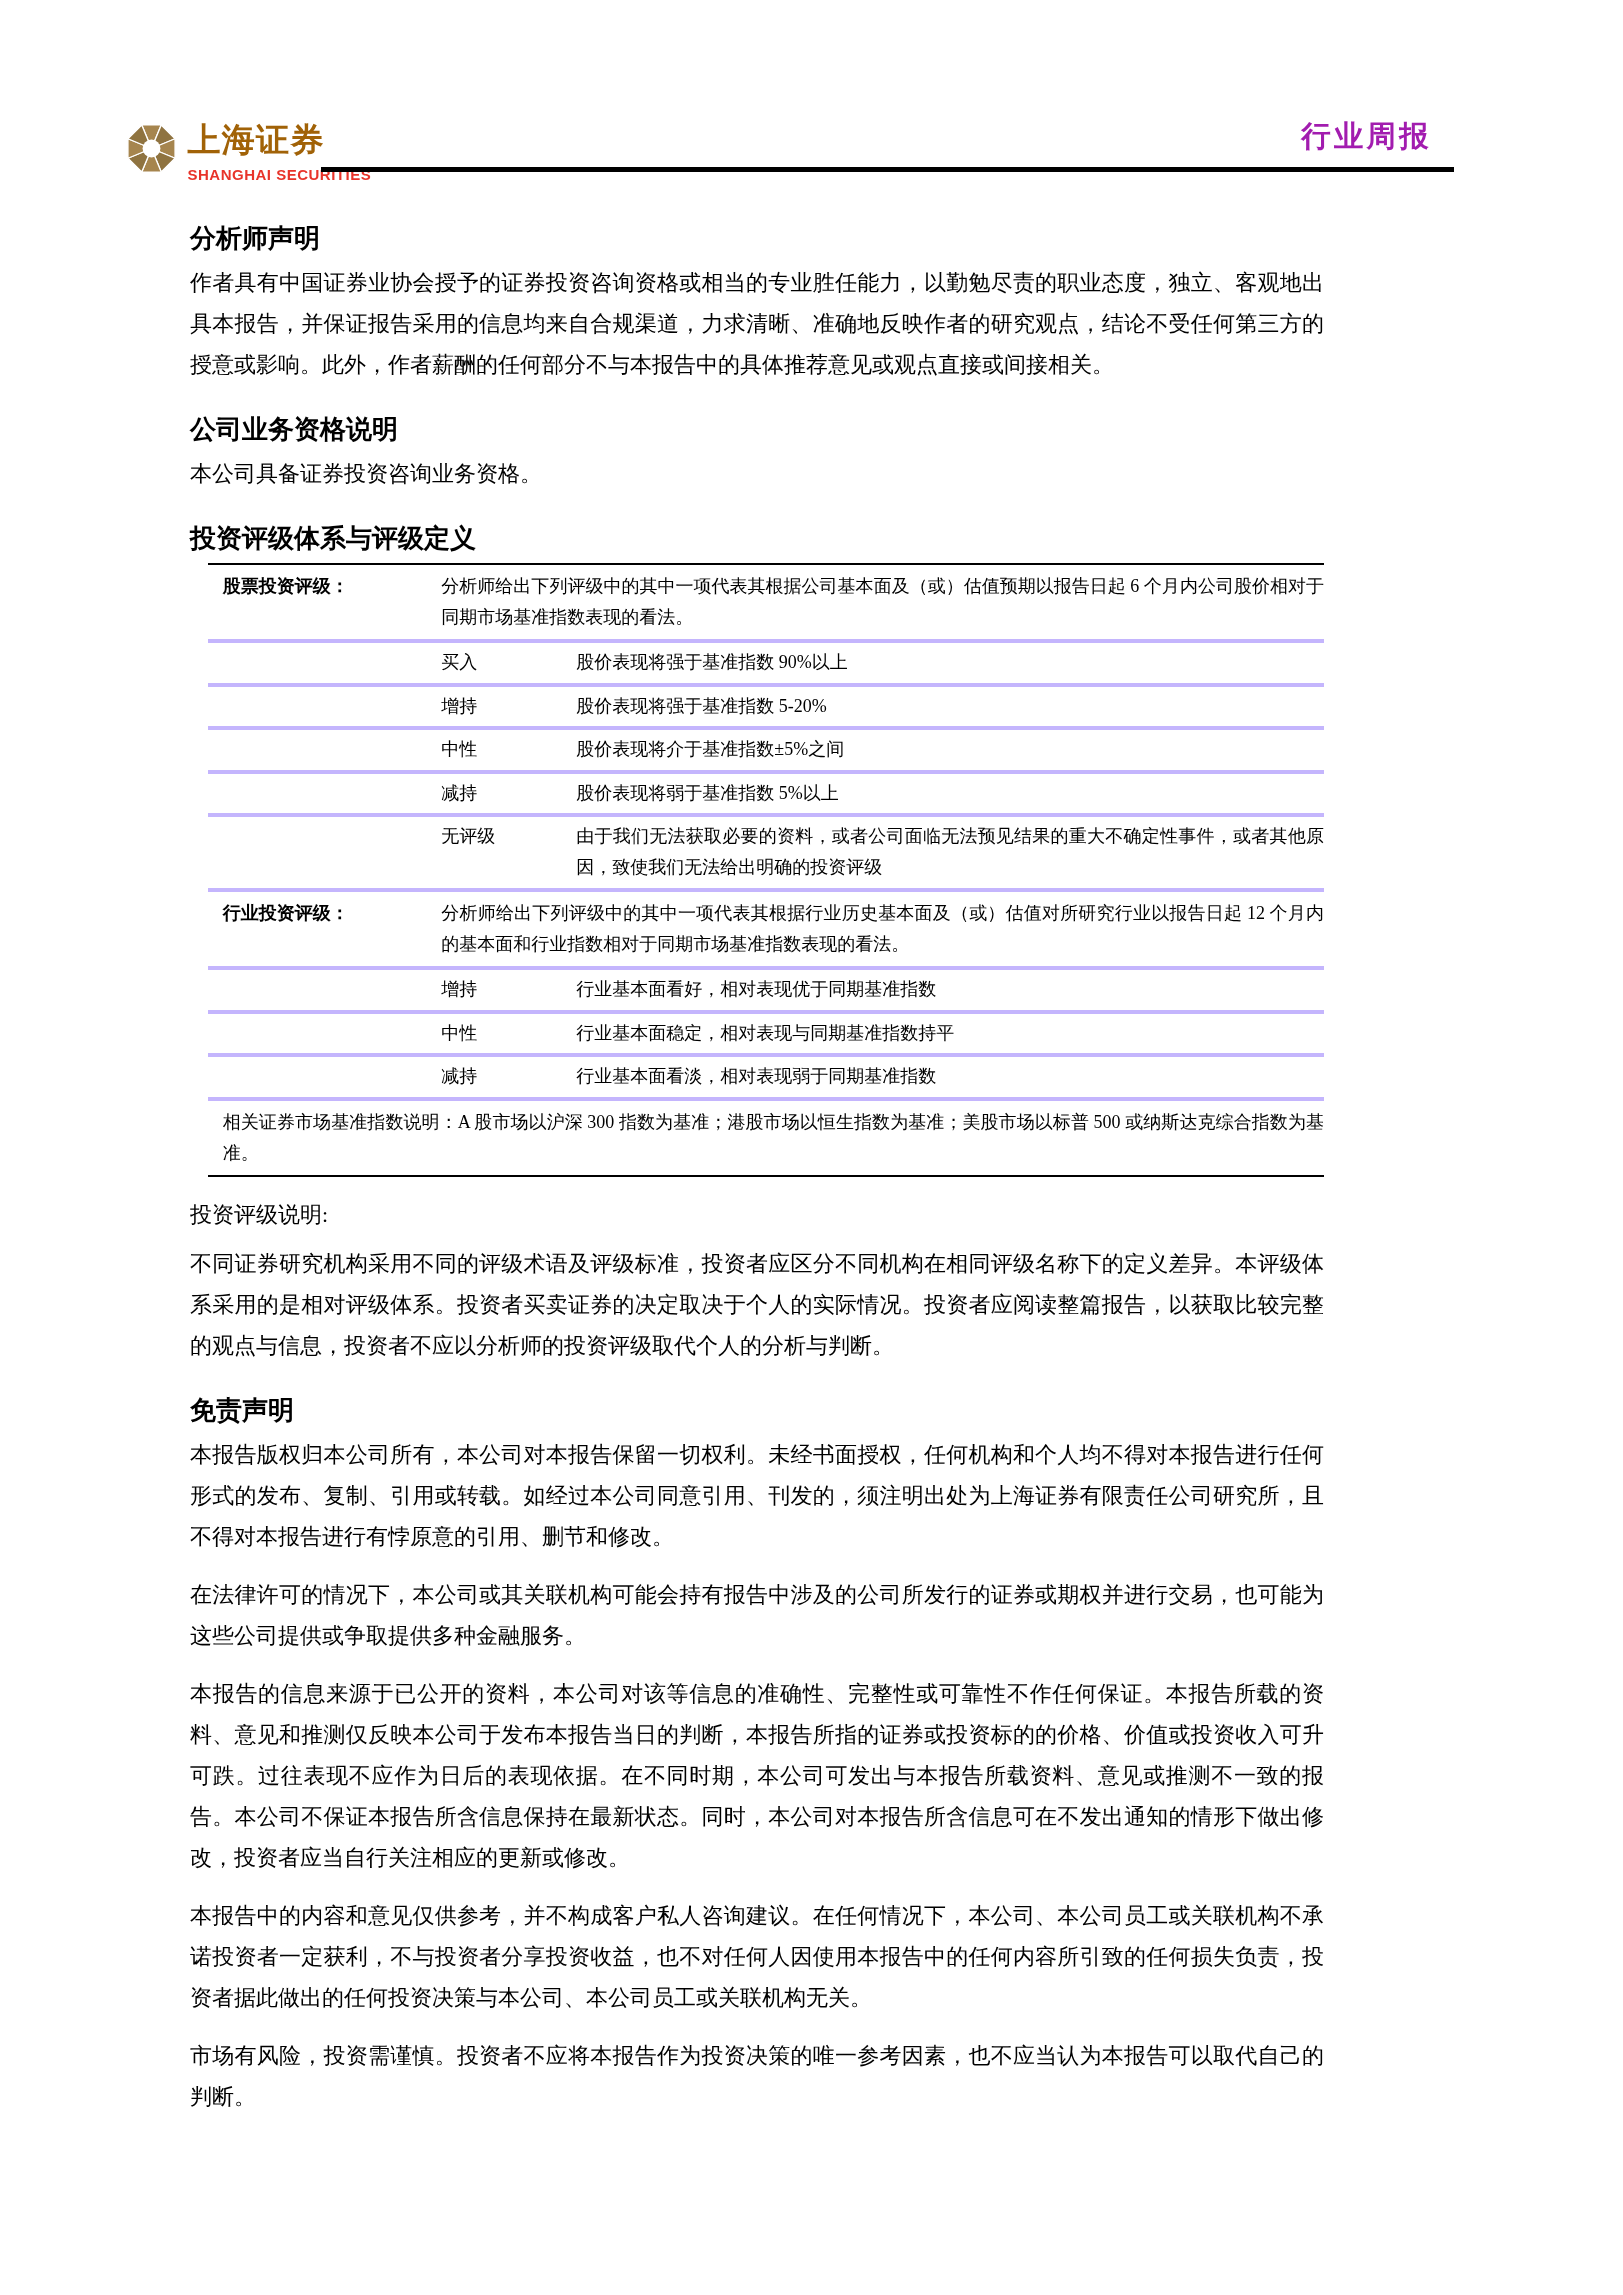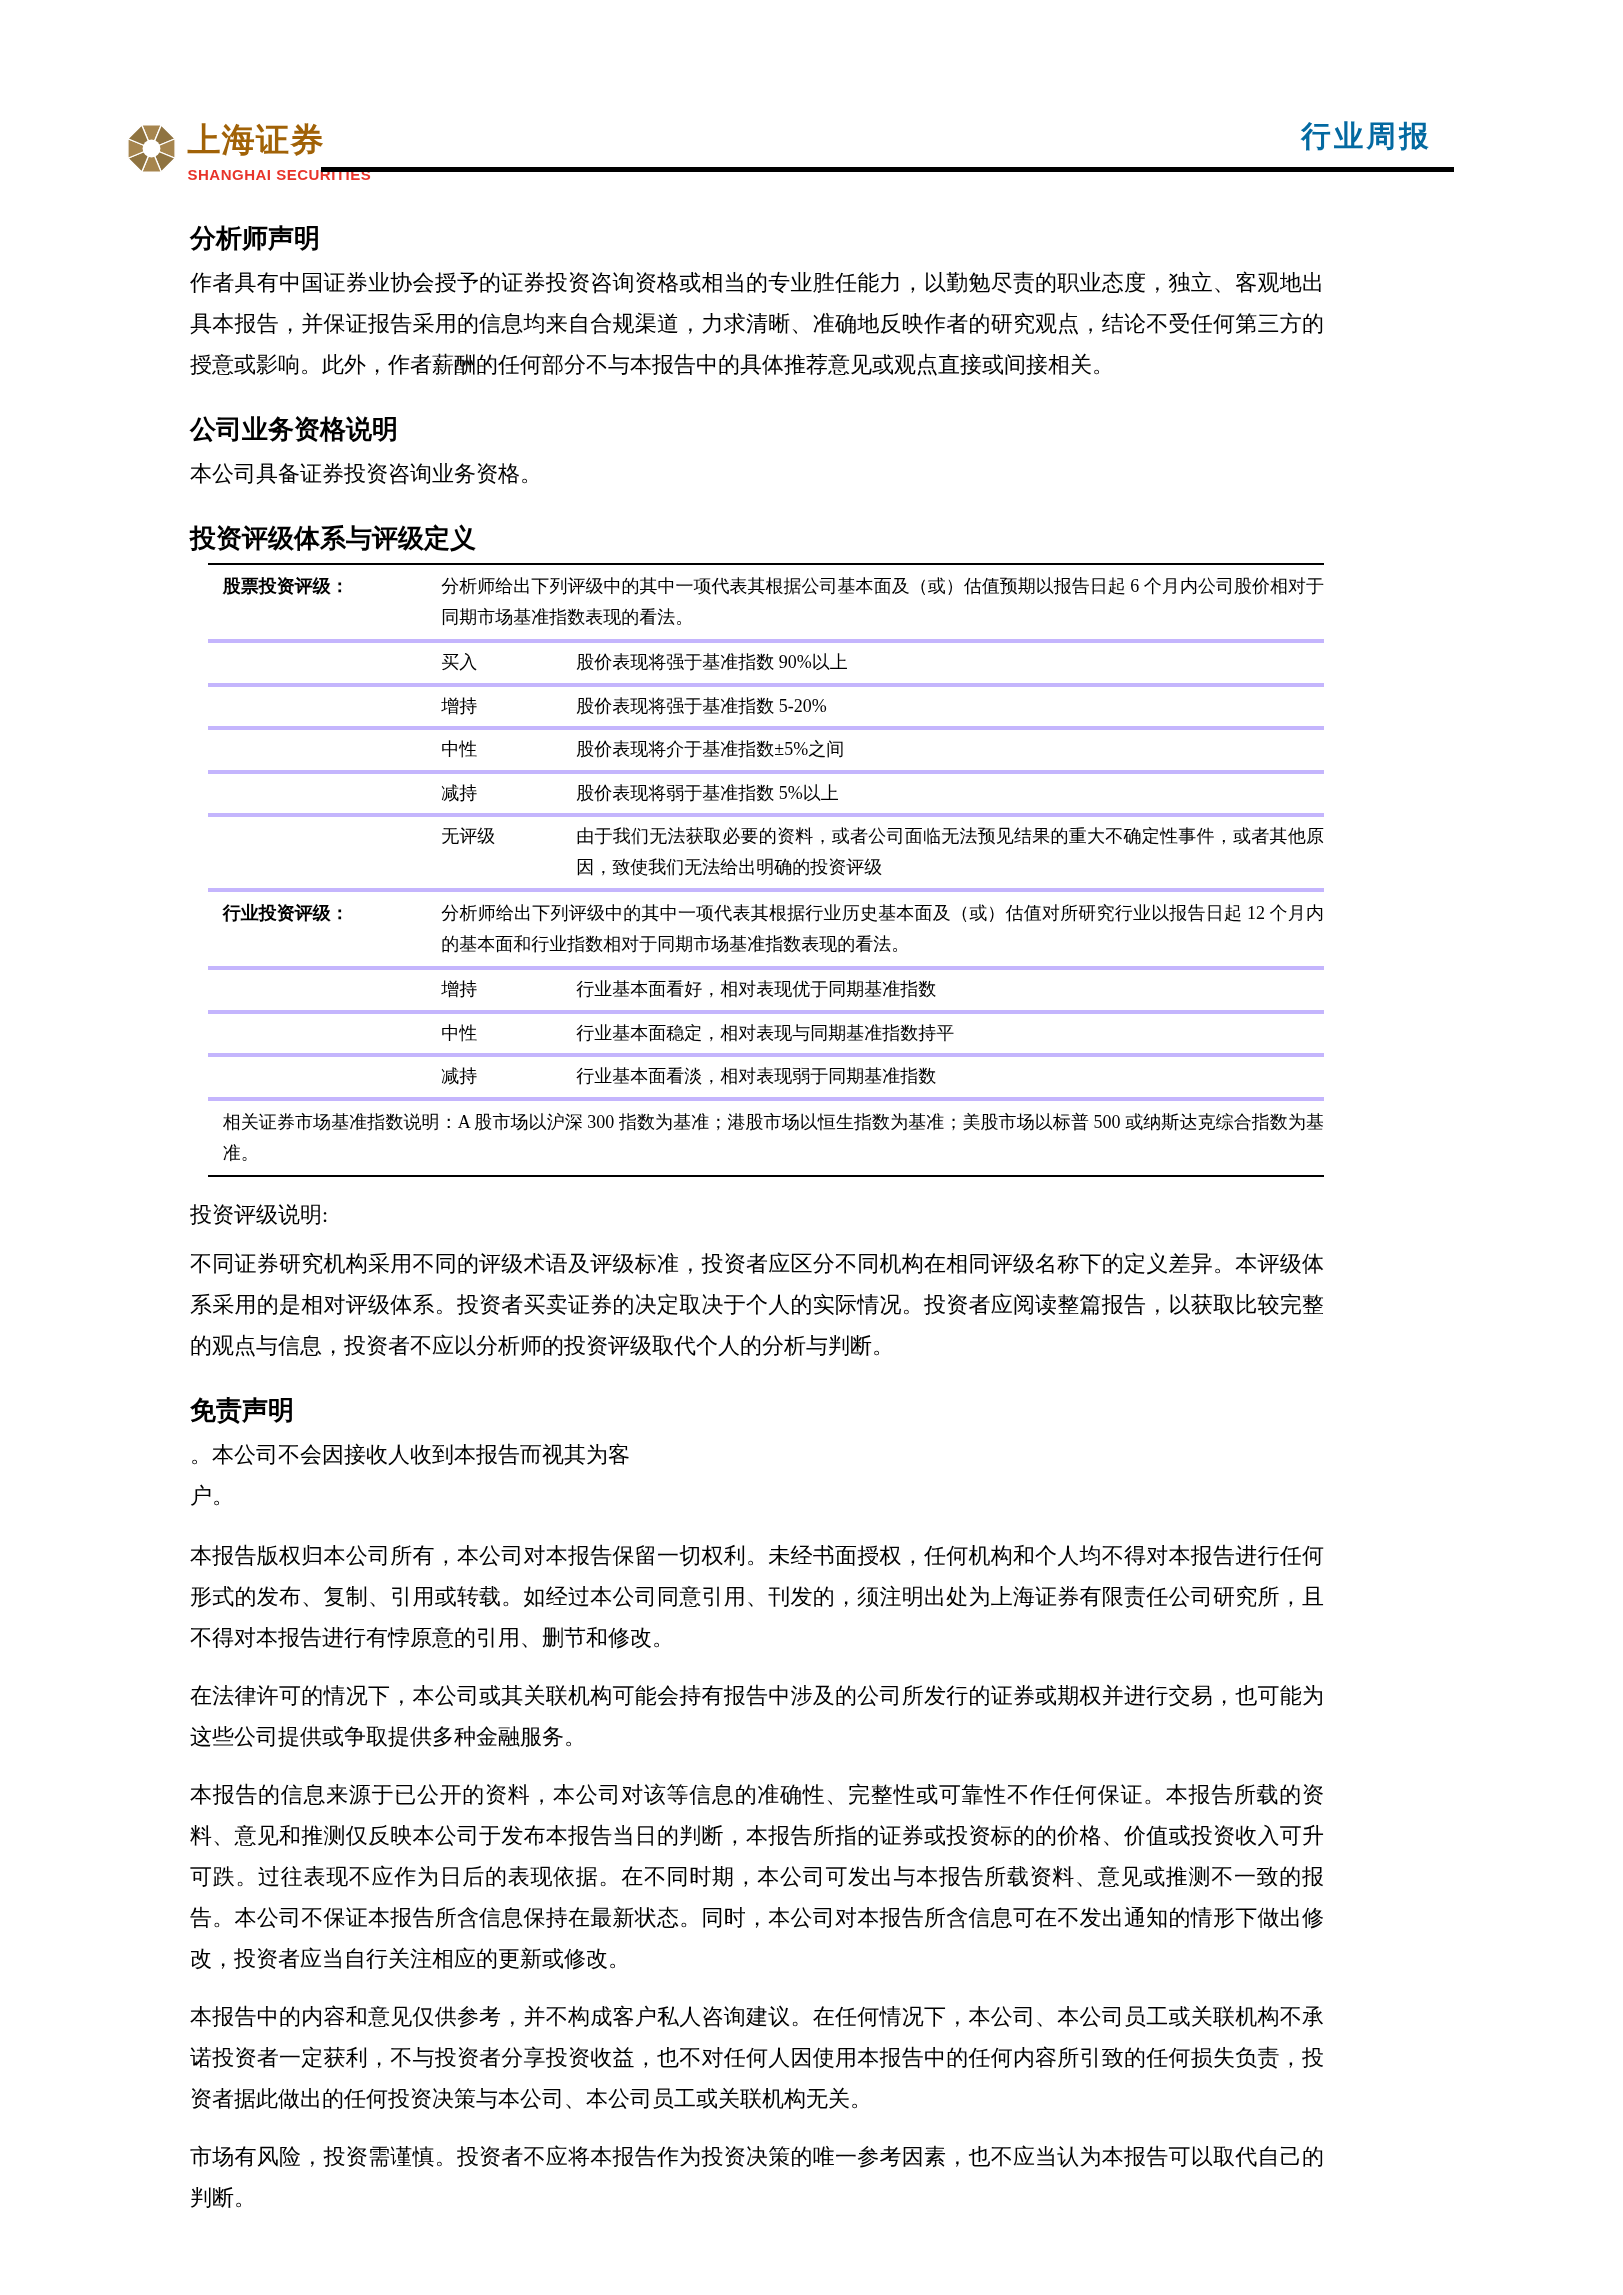--- a/index.html
+++ b/index.html
@@ -22,21 +22,21 @@
     font-weight: bold; font-size: 33px; line-height: 35px; letter-spacing: 1.3px;
   }
   .logo-en {
     font-family: "Liberation Sans", "DejaVu Sans", sans-serif;
     font-weight: bold; font-size: 15px; line-height: 11.8px; letter-spacing: 0.5px;
     margin-top: 12px; white-space: nowrap;
   }
   .report-type {
     position: absolute; top: 120px; right: 191px;
     font-size: 29.4px; line-height: 33px; font-weight: 600; letter-spacing: 3.3px;
-    color: #0369a1;
+    color: #a21caf;
   }
   .header-rule {
     position: absolute; top: 167px; left: 321px; width: 1133px; height: 4.6px;
     background: #000;
   }
 
   
   .content {
     position: absolute; top: 191px; left: 0;
     width: 1483px;
@@ -167,22 +167,20 @@
       <tr class="rsec">
         <td class="cfoot" colspan="3">相关证券市场基准指数说明：A 股市场以沪深 300 指数为基准；港股市场以恒生指数为基准；美股市场以标普 500 或纳斯达克综合指数为基准。</td>
       </tr>
     </tbody>
   </table>
 
   <p class="note-title">投资评级说明:</p>
   <p>不同证券研究机构采用不同的评级术语及评级标准，投资者应区分不同机构在相同评级名称下的定义差异。本评级体系采用的是相对评级体系。投资者买卖证券的决定取决于个人的实际情况。投资者应阅读整篇报告，以获取比较完整的观点与信息，投资者不应以分析师的投资评级取代个人的分析与判断。</p>
 
   <h2 class="sec">免责声明</h2>
-  <p class="pre">。本公司不会因接收人收到本报告而视其为客
-户。</p>
   <p>本报告版权归本公司所有，本公司对本报告保留一切权利。未经书面授权，任何机构和个人均不得对本报告进行任何形式的发布、复制、引用或转载。如经过本公司同意引用、刊发的，须注明出处为上海证券有限责任公司研究所，且不得对本报告进行有悖原意的引用、删节和修改。</p>
   <p>在法律许可的情况下，本公司或其关联机构可能会持有报告中涉及的公司所发行的证券或期权并进行交易，也可能为这些公司提供或争取提供多种金融服务。</p>
   <p>本报告的信息来源于已公开的资料，本公司对该等信息的准确性、完整性或可靠性不作任何保证。本报告所载的资料、意见和推测仅反映本公司于发布本报告当日的判断，本报告所指的证券或投资标的的价格、价值或投资收入可升可跌。过往表现不应作为日后的表现依据。在不同时期，本公司可发出与本报告所载资料、意见或推测不一致的报告。本公司不保证本报告所含信息保持在最新状态。同时，本公司对本报告所含信息可在不发出通知的情形下做出修改，投资者应当自行关注相应的更新或修改。</p>
   <p>本报告中的内容和意见仅供参考，并不构成客户私人咨询建议。在任何情况下，本公司、本公司员工或关联机构不承诺投资者一定获利，不与投资者分享投资收益，也不对任何人因使用本报告中的任何内容所引致的任何损失负责，投资者据此做出的任何投资决策与本公司、本公司员工或关联机构无关。</p>
   <p>市场有风险，投资需谨慎。投资者不应将本报告作为投资决策的唯一参考因素，也不应当认为本报告可以取代自己的判断。</p>
 
 </div>
 
 
 </body></html>

